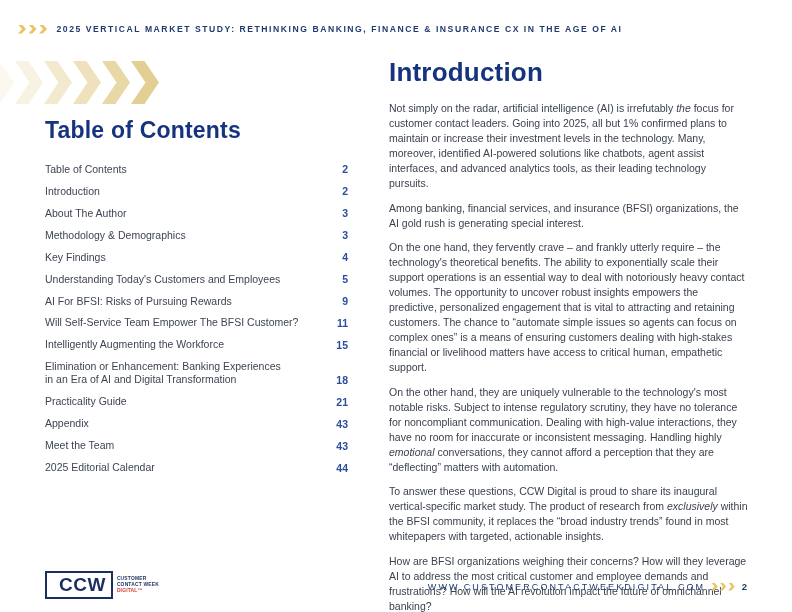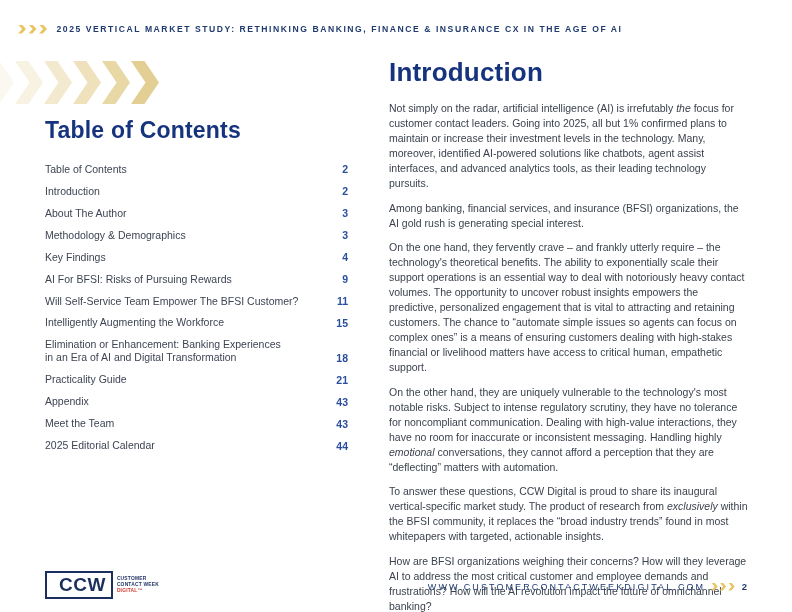--- a/index.html
+++ b/index.html
@@ -97,20 +97,24 @@
       </div>
       <div class="toc-item">
         <span class="toc-item-label">Methodology &amp; Demographics</span>
         <span class="toc-item-page">3</span>
       </div>
       <div class="toc-item">
         <span class="toc-item-label">Key Findings</span>
         <span class="toc-item-page">4</span>
       </div>
       <div class="toc-item">
+        <span class="toc-item-label">Understanding Today's Customers and Employees</span>
+        <span class="toc-item-page">5</span>
+      </div>
+      <div class="toc-item">
         <span class="toc-item-label">AI For BFSI: Risks of Pursuing Rewards</span>
         <span class="toc-item-page">9</span>
       </div>
       <div class="toc-item">
         <span class="toc-item-label">Will Self-Service Team Empower The BFSI Customer?</span>
         <span class="toc-item-page">11</span>
       </div>
       <div class="toc-item">
         <span class="toc-item-label">Intelligently Augmenting the Workforce</span>
         <span class="toc-item-page">15</span>

